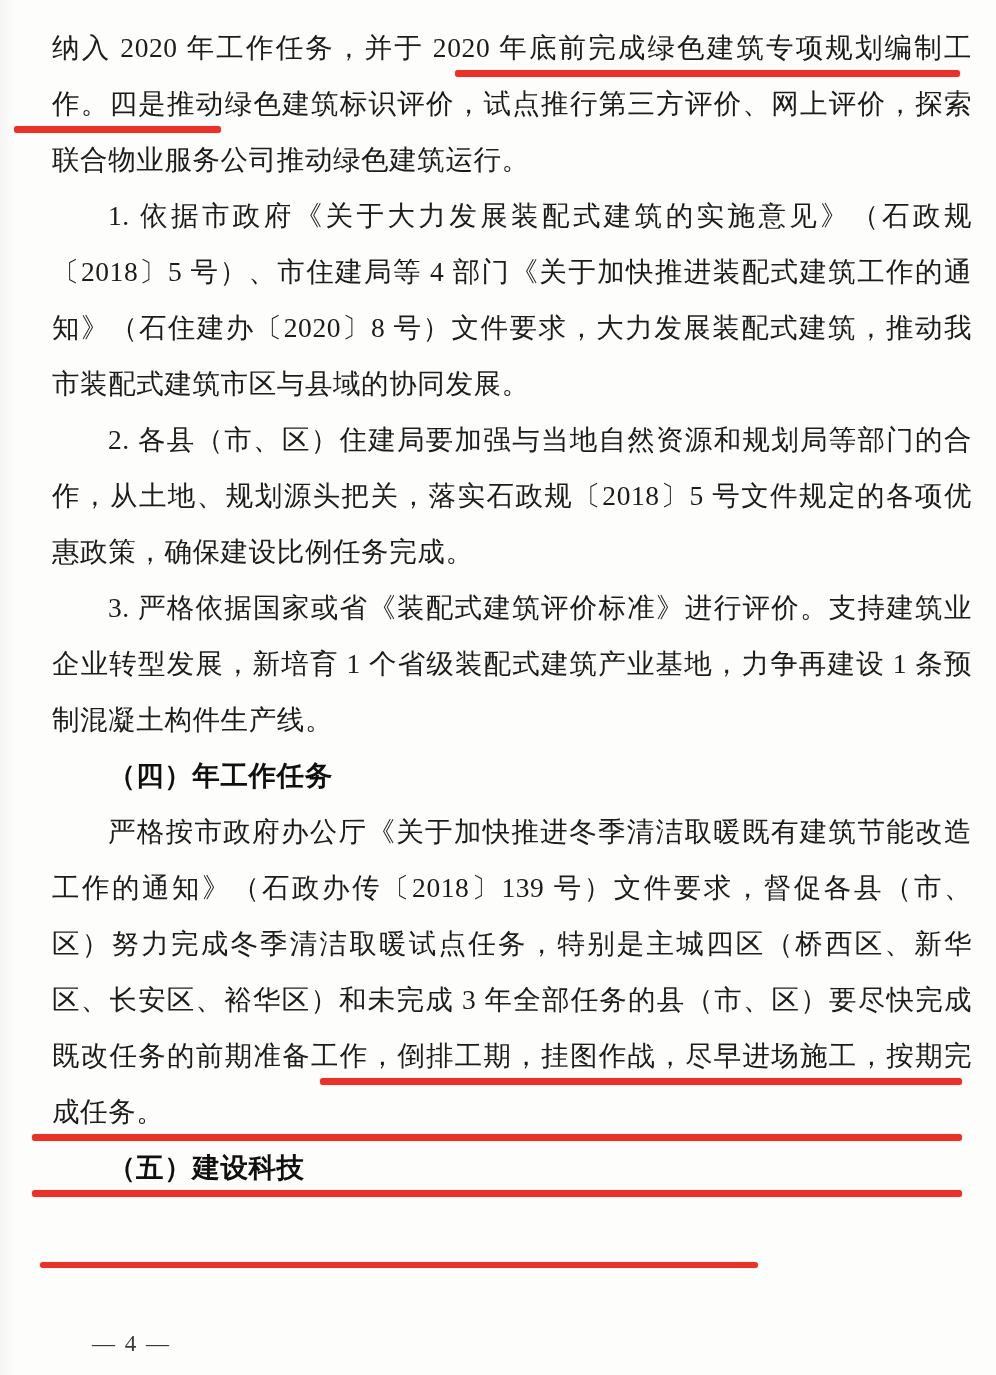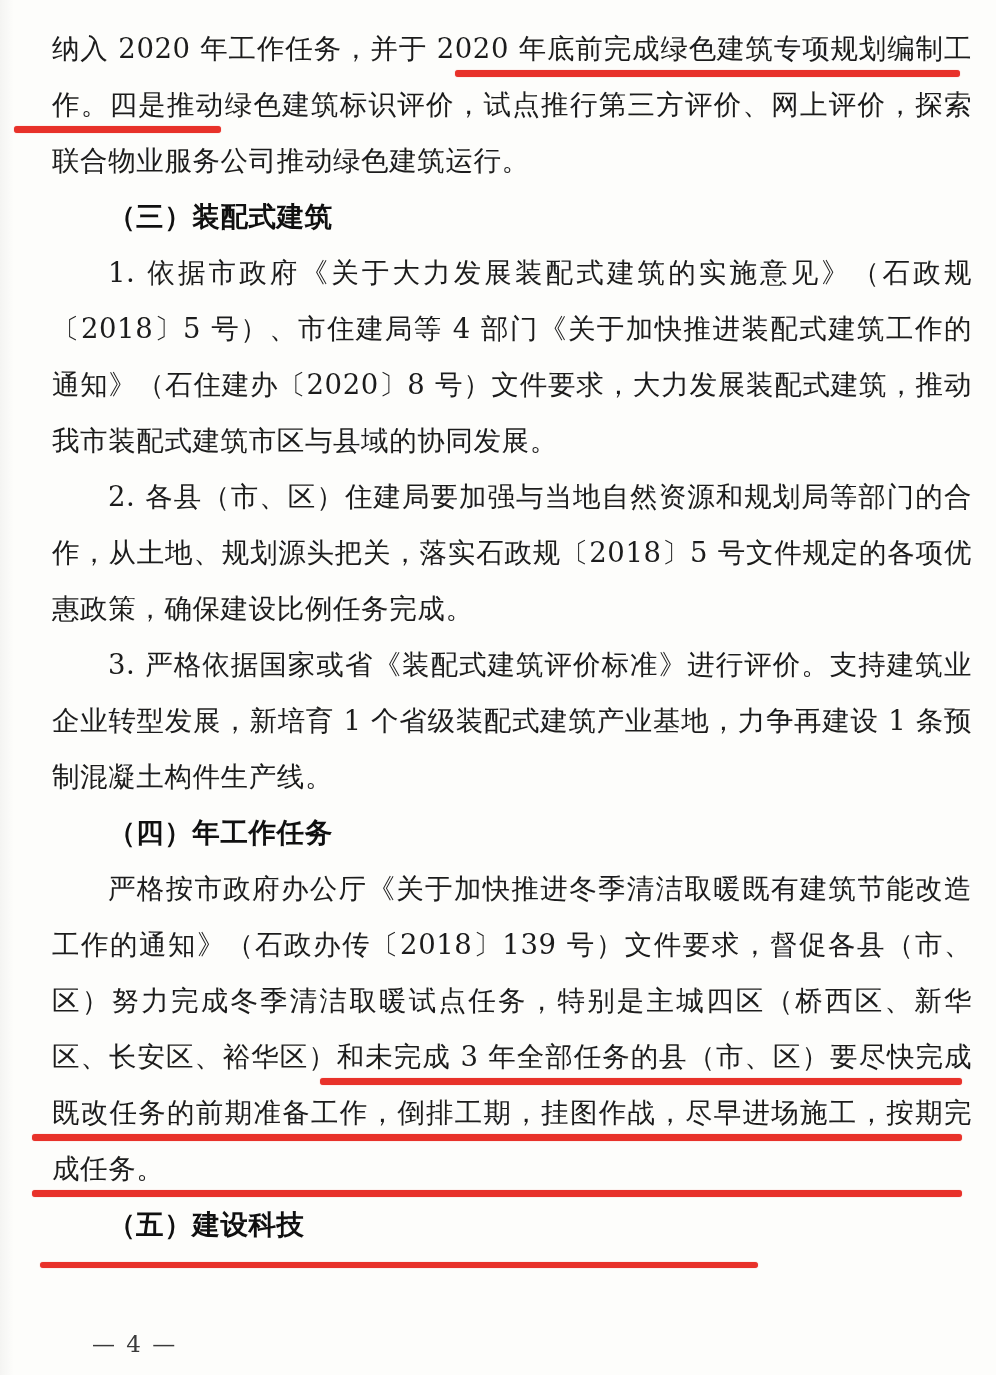--- a/index.html
+++ b/index.html
@@ -17,20 +17,21 @@
   }
   .page {
     position: relative;
     width: 996px;
     height: 1375px;
     box-sizing: border-box;
     padding: 20px 24px 0 52px;
     background:
       linear-gradient(90deg, rgba(0,0,0,0.035) 0px, rgba(0,0,0,0.0) 14px),
       #fdfdfb;
+    font-family: Liberation Serif, serif;
   }
   .doc-body {
     position: relative;
     z-index: 2;
   }
   p.para {
     margin: 0 0 0 0;
     font-size: 27.5px;
     line-height: 56px;
     letter-spacing: 0.6px;
@@ -78,21 +79,20 @@
   }
   .mark.thin { height: 6px; }
 </style>
 </head>
 <body>
 
 <div class="page">
 
   <div class="doc-body">
     <p class="para">纳入 2020 年工作任务，并于 2020 年底前完成绿色建筑专项规划编制工作。四是推动绿色建筑标识评价，试点推行第三方评价、网上评价，探索联合物业服务公司推动绿色建筑运行。</p>
-    <p class="heading">（三）装配式建筑</p>
     <p class="para indent">1. 依据市政府《关于大力发展装配式建筑的实施意见》（石政规〔2018〕5 号）、市住建局等 4 部门《关于加快推进装配式建筑工作的通知》（石住建办〔2020〕8 号）文件要求，大力发展装配式建筑，推动我市装配式建筑市区与县域的协同发展。</p>
     <p class="para indent">2. 各县（市、区）住建局要加强与当地自然资源和规划局等部门的合作，从土地、规划源头把关，落实石政规〔2018〕5 号文件规定的各项优惠政策，确保建设比例任务完成。</p>
     <p class="para indent">3. 严格依据国家或省《装配式建筑评价标准》进行评价。支持建筑业企业转型发展，新培育 1 个省级装配式建筑产业基地，力争再建设 1 条预制混凝土构件生产线。</p>
     <p class="heading">（四）年工作任务</p>
     <p class="para indent">严格按市政府办公厅《关于加快推进冬季清洁取暖既有建筑节能改造工作的通知》（石政办传〔2018〕139 号）文件要求，督促各县（市、区）努力完成冬季清洁取暖试点任务，特别是主城四区（桥西区、新华区、长安区、裕华区）和未完成 3 年全部任务的县（市、区）要尽快完成既改任务的前期准备工作，倒排工期，挂图作战，尽早进场施工，按期完成任务。</p>
     <p class="heading">（五）建设科技</p>
   </div>
 
   <div class="marks">
     <div class="mark" style="left:455px; top:70px; width:505px;"></div>

